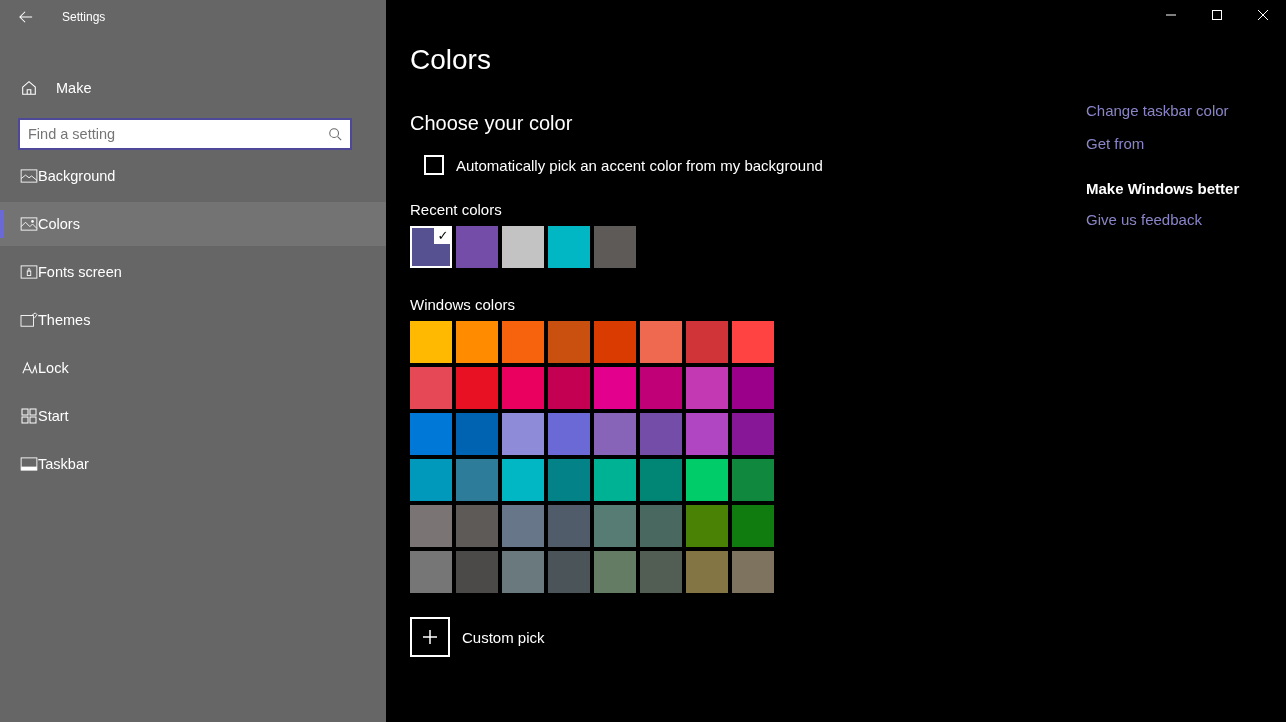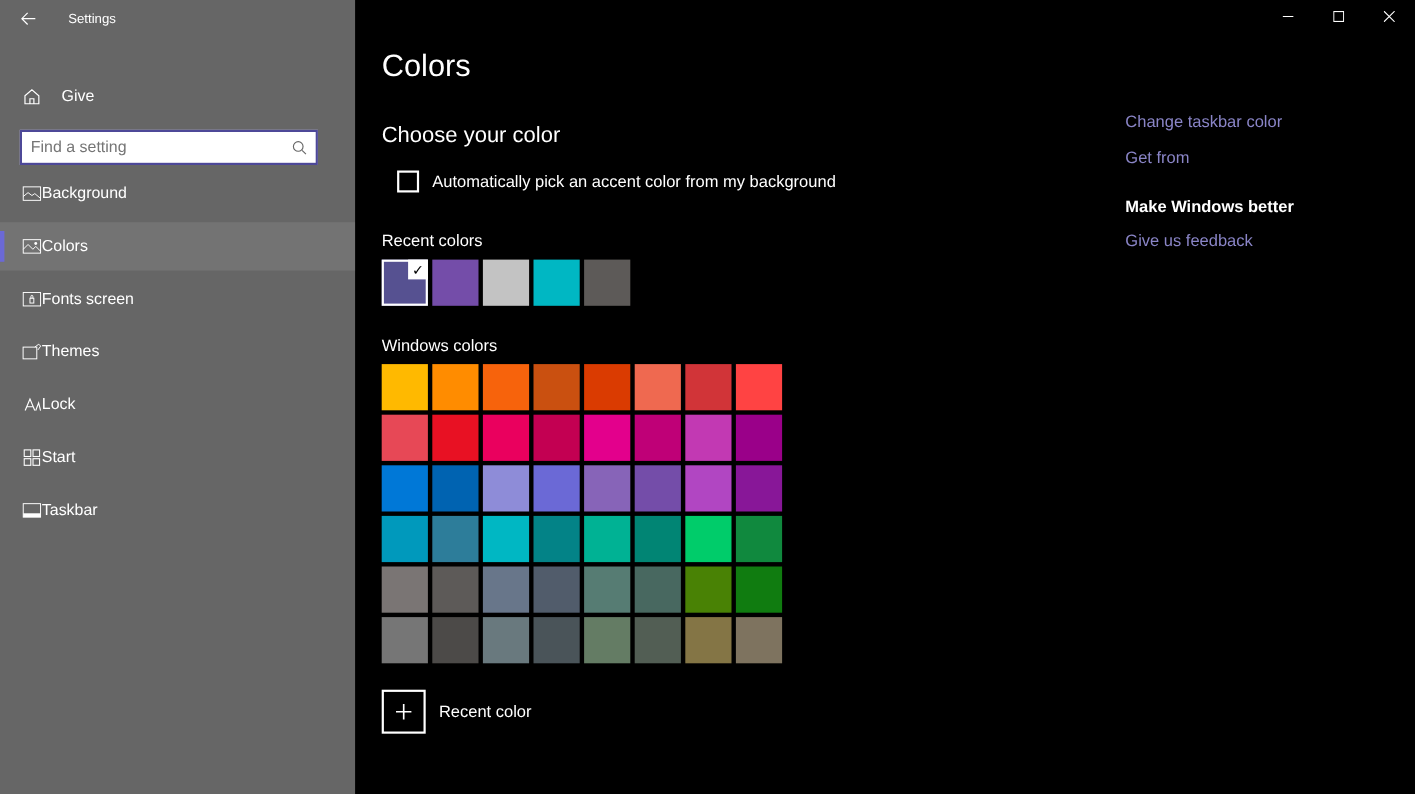--- a/index.html
+++ b/index.html
@@ -7,21 +7,21 @@
     font-family: "Segoe UI", -apple-system, sans-serif;
     background: #000;
     color: #fff;
     width: 1286px;
     height: 722px;
     overflow: hidden;
     display: flex;
     font-weight: 400;
   }
   .sidebar {
-    width: 323px;
+    width: 386px;
     background: #666666;
     display: flex;
     flex-direction: column;
     flex-shrink: 0;
   }
   .sidebar-top {
     display: flex;
     align-items: center;
     height: 34px;
     padding-left: 18px;
@@ -64,21 +64,21 @@
     position:absolute; top:0; right:0; display:flex;
   }
   .tctl { width:46px; height:30px; display:flex; align-items:center; justify-content:center; cursor:pointer; }
   .content {
     padding: 44px 0 0 24px; display:flex;
   }
   .left-col { width: 660px; }
   .right-col { padding-top: 58px; padding-left:16px; }
   h1.page-title { font-size:28px; font-weight:400; margin-bottom:36px; }
   h2.section { font-size:20px; font-weight:400; margin-bottom:20px; }
-  .chk-row { display:flex; align-items:center; gap:12px; margin-bottom:36px;padding-left:14px; }
+  .chk-row { display:flex; align-items:center; gap:12px; margin-bottom:26px;padding-left:14px; }
   .chk {
     width:20px; height:20px; border:2px solid #fff; flex-shrink:0;
   }
   .chk-row .lbl { font-size:15px; }
   .sub-label { font-size:15px; margin-bottom:8px; }
   .swatch-row { display:flex; gap:4px; margin-bottom:28px; }
   .swatch {
     width:42px; height:42px; cursor:pointer; position:relative;
   }
   .swatch.selected { outline:2px solid #fff; outline-offset:-2px; }
@@ -109,21 +109,21 @@
     </div>
     <div class="app-title">Settings</div>
   </div>
 
   <div class="home-row">
     <span class="nicon">
       <svg width="18" height="18" viewBox="0 0 20 20">
           <path d="M3 9 10 3l7 6v8H3z M8 17v-5h4v5" stroke="#fff" stroke-width="1.2" fill="none"></path>
         </svg>
     </span>
-    <span class="lbl">Give</span>
+    <span class="lbl">Make</span>
   </div>
 
   <div class="search-wrap">
     <div class="search">
       <input type="text" placeholder="Find a setting" style="">
       <span class="sicon">
         <svg width="14" height="14" viewBox="0 0 16 16">
             <circle cx="7" cy="7" r="5" stroke="#666" stroke-width="1.2" fill="none"></circle>
             <path d="M11 11l4 4" stroke="#666" stroke-width="1.2"></path>
           </svg>
@@ -291,21 +291,21 @@
           <div class="swatch" style="background: rgb(132, 117, 69);"></div>
           <div class="swatch" style="background: rgb(126, 115, 95);"></div>
         </div>
 
       <div class="custom-row">
         <div class="custom-btn">
           <svg width="16" height="16" viewBox="0 0 16 16">
               <path d="M8 1v14M1 8h14" stroke="#fff" stroke-width="1.5"></path>
             </svg>
         </div>
-        <div style="font-size:15px;">Recent color</div>
+        <div style="font-size:15px;">Custom pick</div>
       </div>
     </div>
 
     <div class="right-col">
       <a class="link">Change taskbar color</a>
       <a class="link">Get from</a>
       <div class="right-heading">Make Windows better</div>
       <a class="link">Give us feedback</a>
     </div>
   </div>

